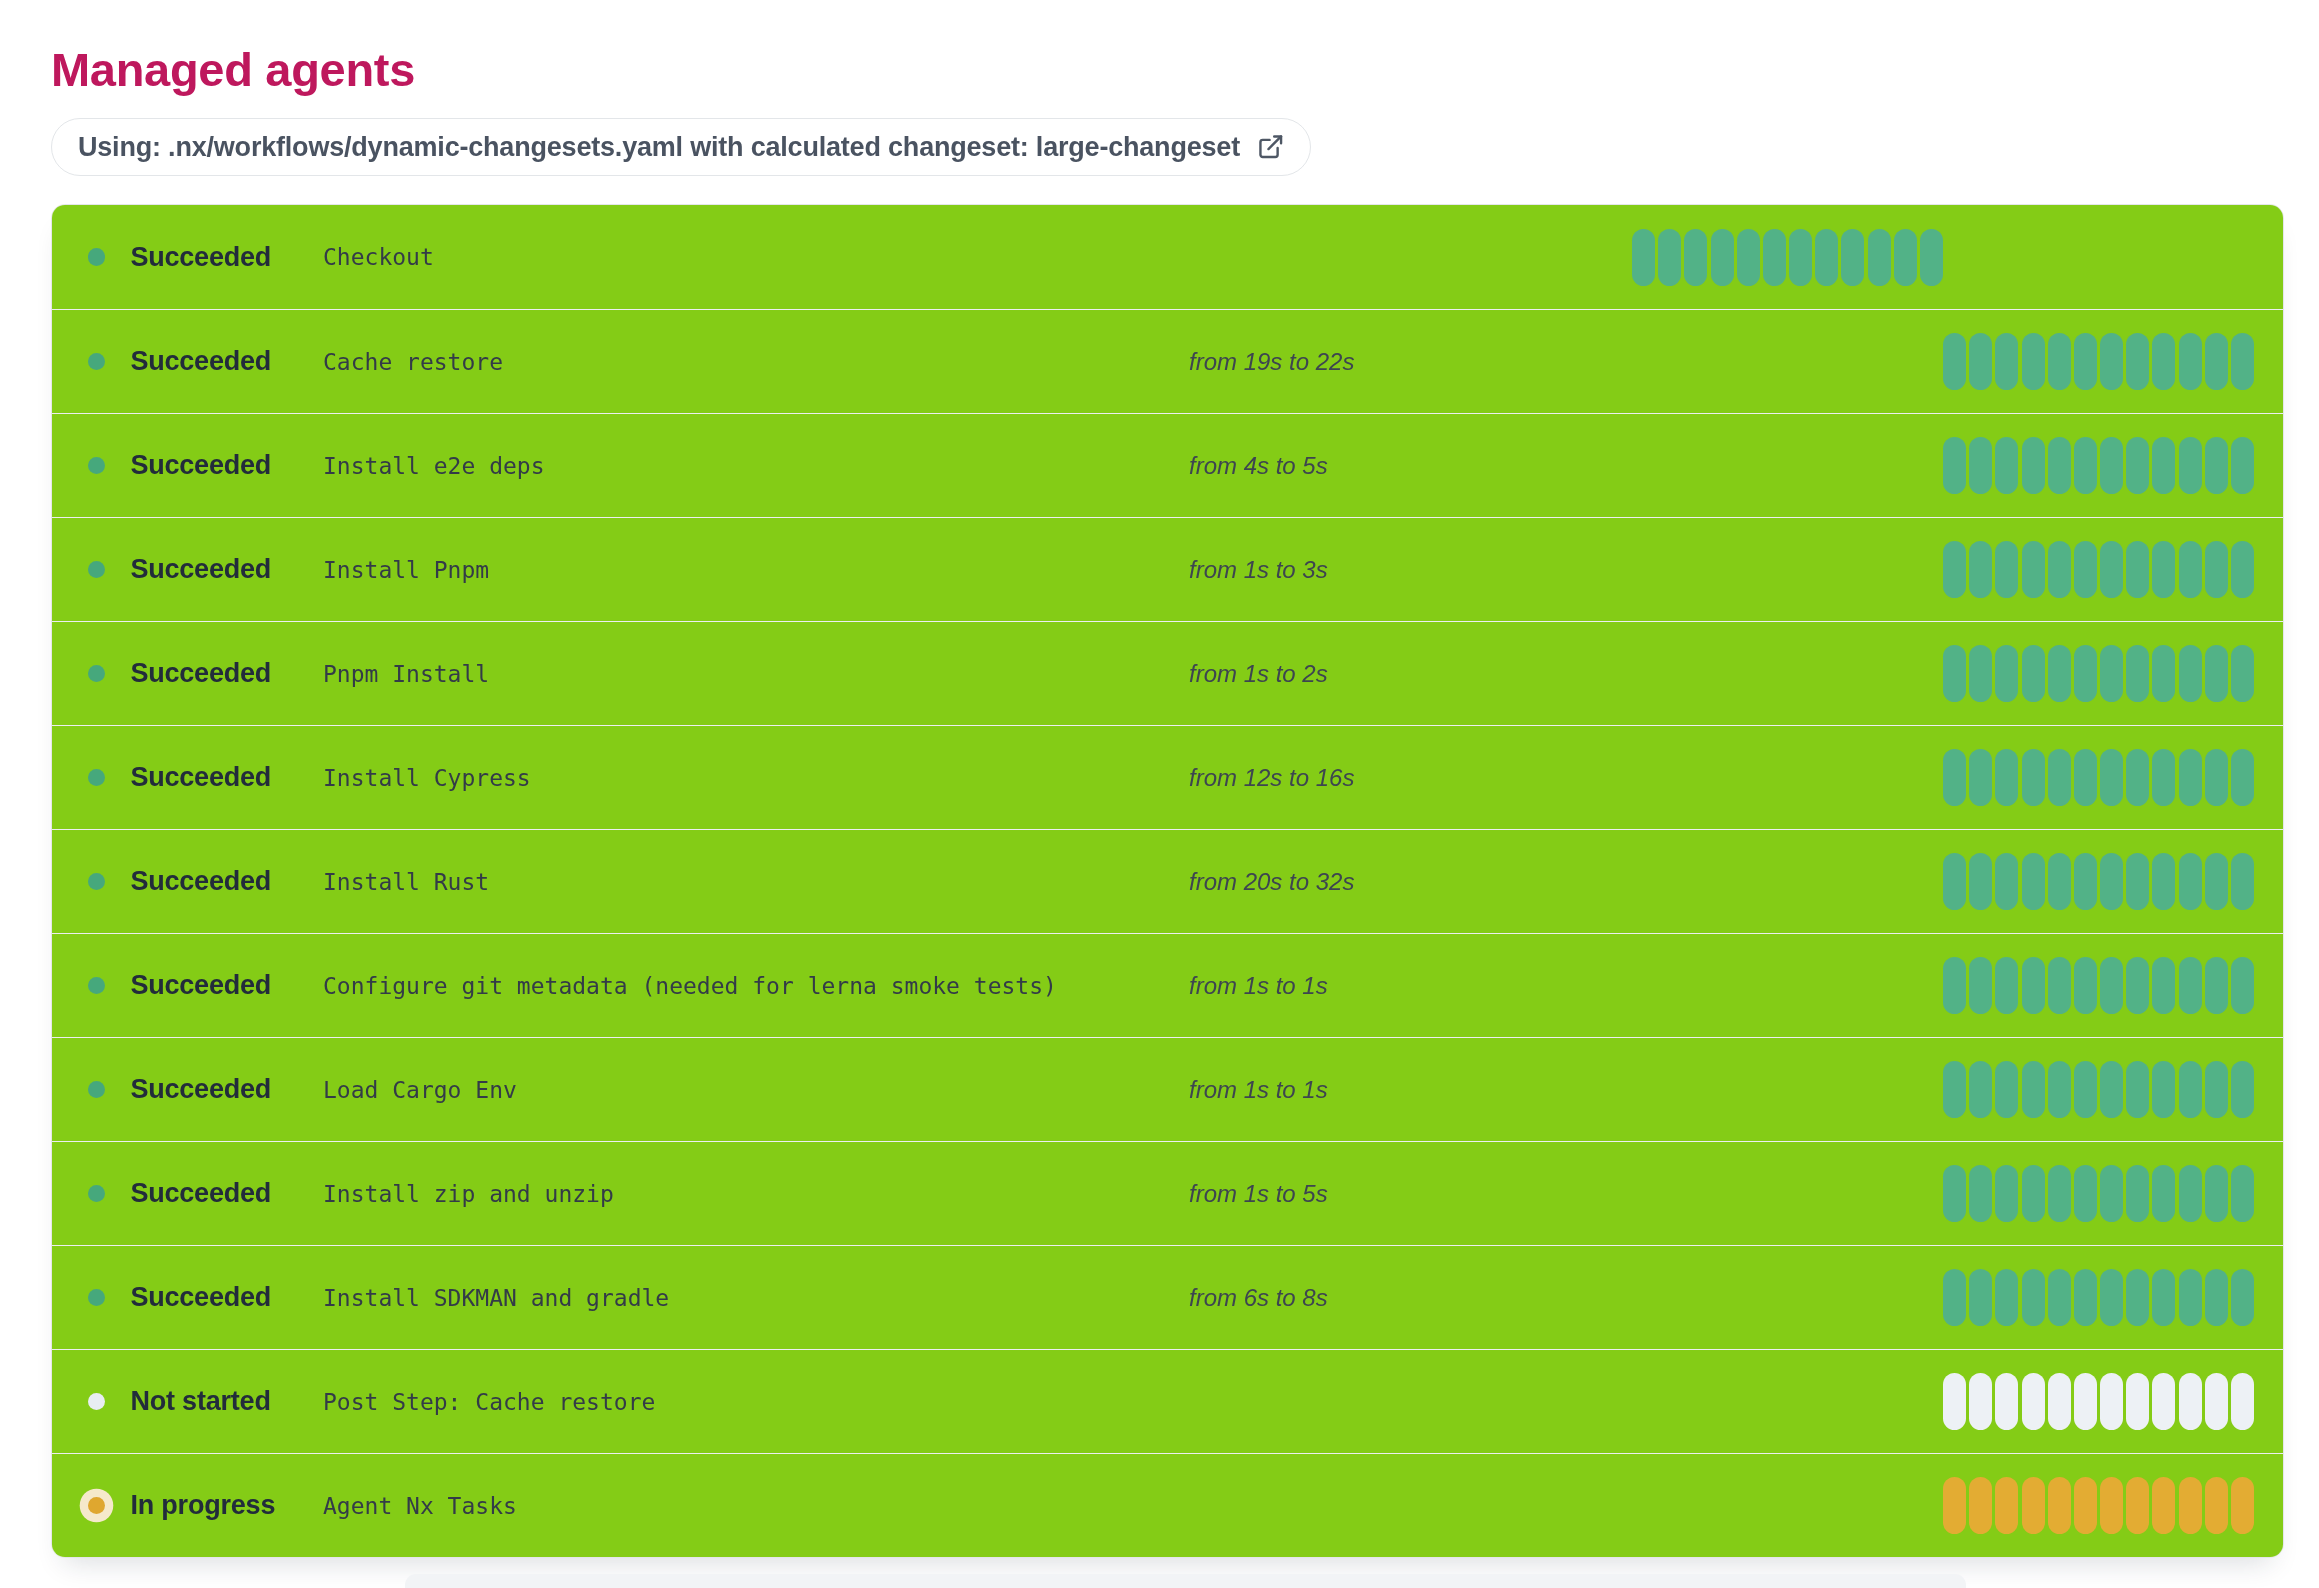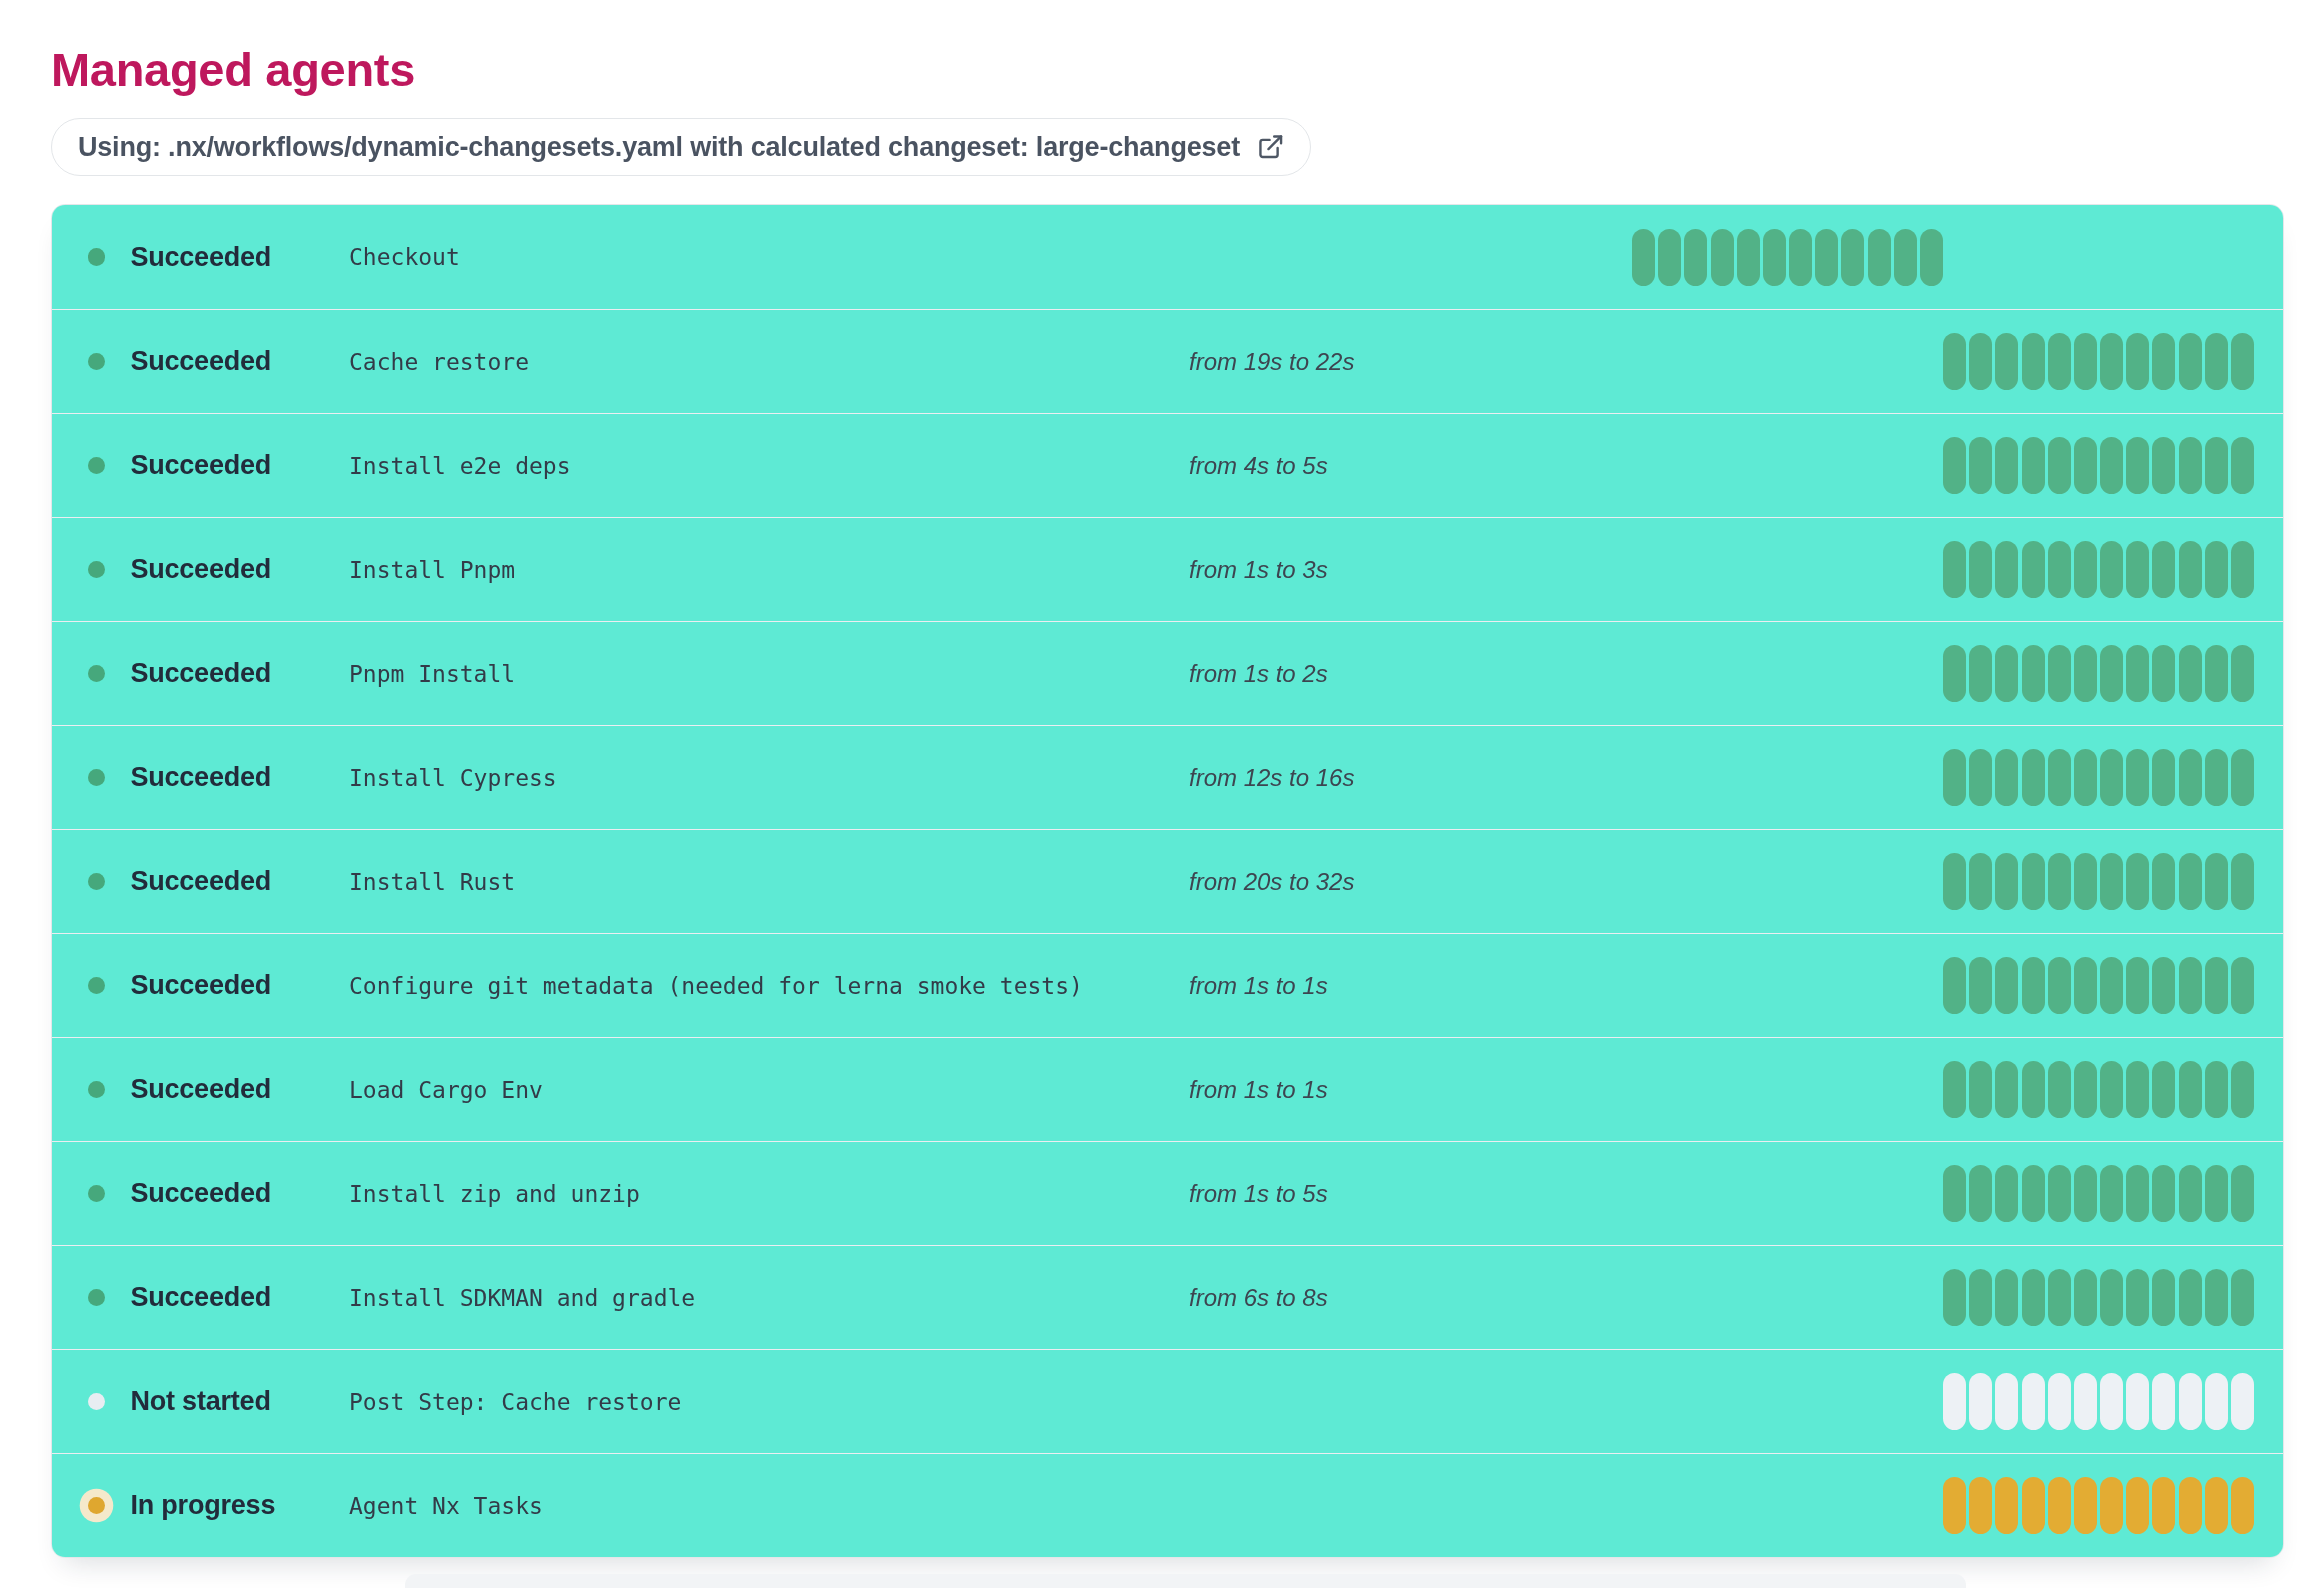--- a/index.html
+++ b/index.html
@@ -56,21 +56,21 @@
     box-shadow: 0 16.5px 27.5px -13px rgba(25, 35, 55, 0.16);
     overflow: hidden;
   }
 
   .row {
     height: 104px;
     display: grid;
     grid-template-columns: 235px 1fr 754px 311px;
     align-items: center;
     padding: 0 29px 0 36px;
-    background: #5eead4;
+    background: #84cc16;
     cursor: pointer;
   }
   .row + .row { border-top: 0.9px solid #eceef1; }
 
   .status-cell { display: flex; align-items: center; gap: 25px; }
   .dot {
     width: 17.4px; height: 17.4px;
     border-radius: 50%;
     flex: 0 0 auto;
   }
@@ -85,21 +85,20 @@
     letter-spacing: -0.2px;
     white-space: nowrap;
   }
 
   .step-name {
     font-family: "DejaVu Sans Mono", monospace;
     font-size: 23px;
     color: #333b48;
     white-space: nowrap;
     overflow: hidden;
-    margin-left: 26px;
   }
 
   .duration {
     font-size: 24px;
     font-style: italic;
     color: #3d4550;
     white-space: nowrap;
   }
 
   .segments {

